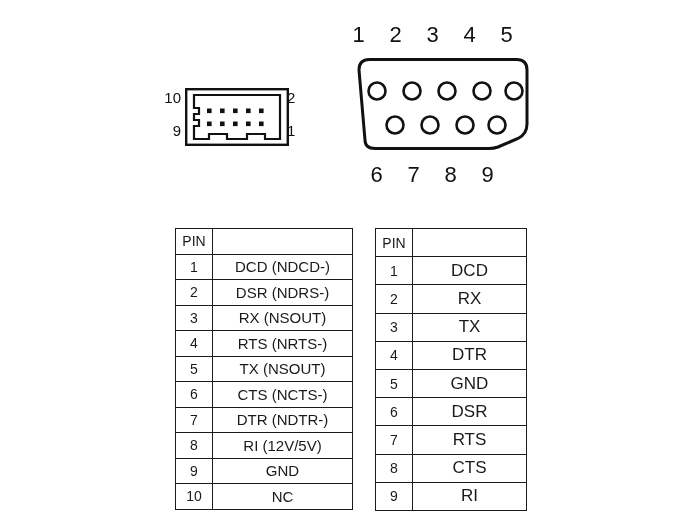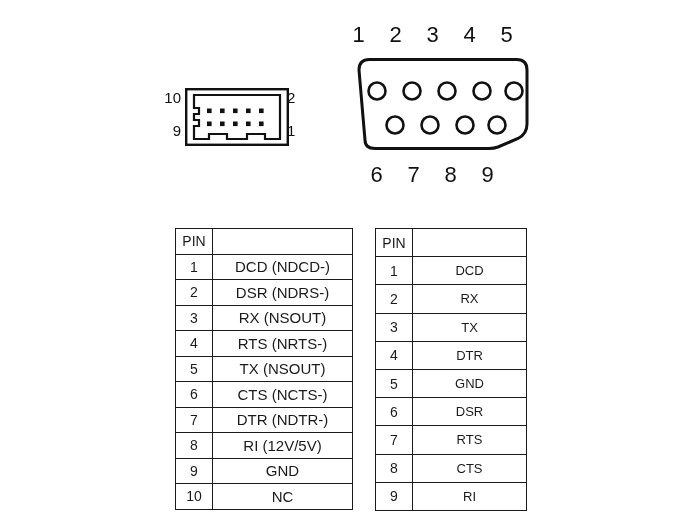--- a/index.html
+++ b/index.html
@@ -119,21 +119,21 @@
   #table-left .c-pin, #table-left .hdr-pin { width: 36px; }
   #table-left tr { height: 25.5px; }
 
   #table-right {
     left: 375px;
     top: 228px;
     width: 152px;
   }
   #table-right .c-pin, #table-right .hdr-pin { width: 36px; }
   #table-right tr { height: 28.2px; }
-  #table-right .c-sig { font-size: 13px; }
+  #table-right .c-sig { font-size: 17px; }
 </style>
 </head>
 <body>
 
 <div id="stage">
 
   <div id="header10">
 
     <span class="hdr-label" id="lbl-10">10</span>
     <span class="hdr-label" id="lbl-9">9</span>

